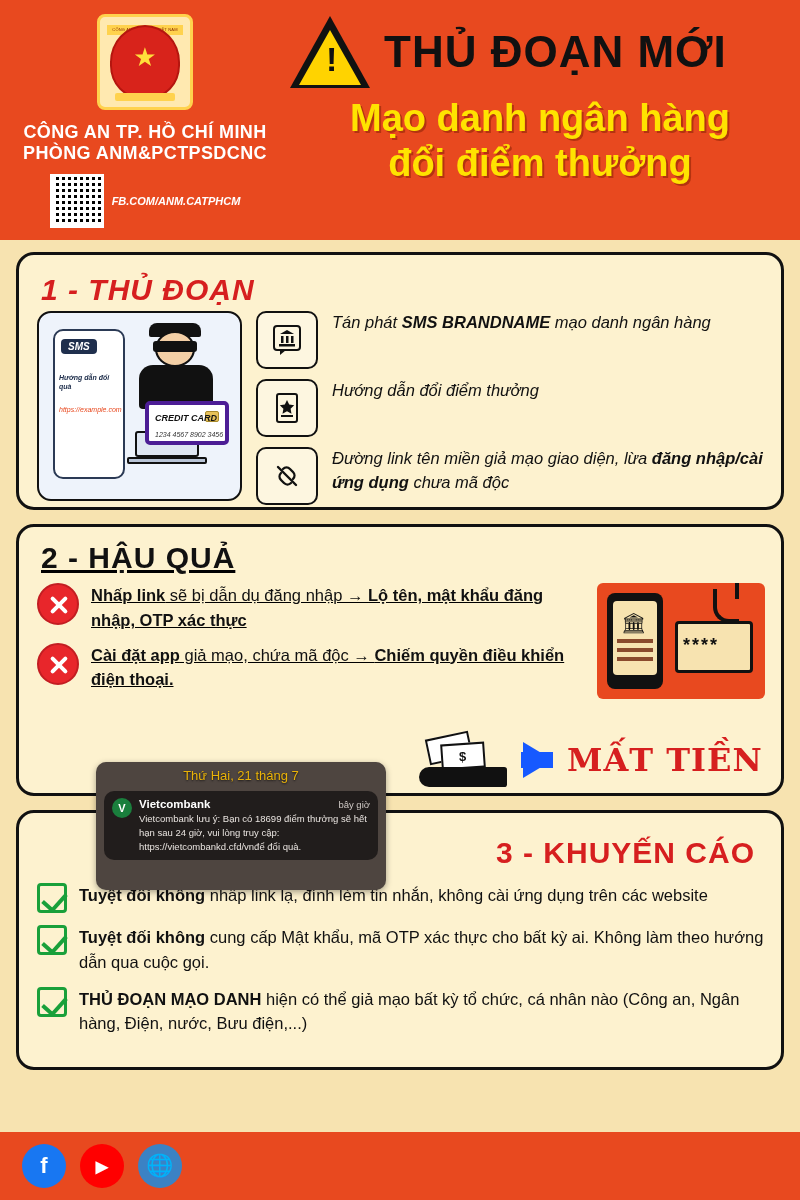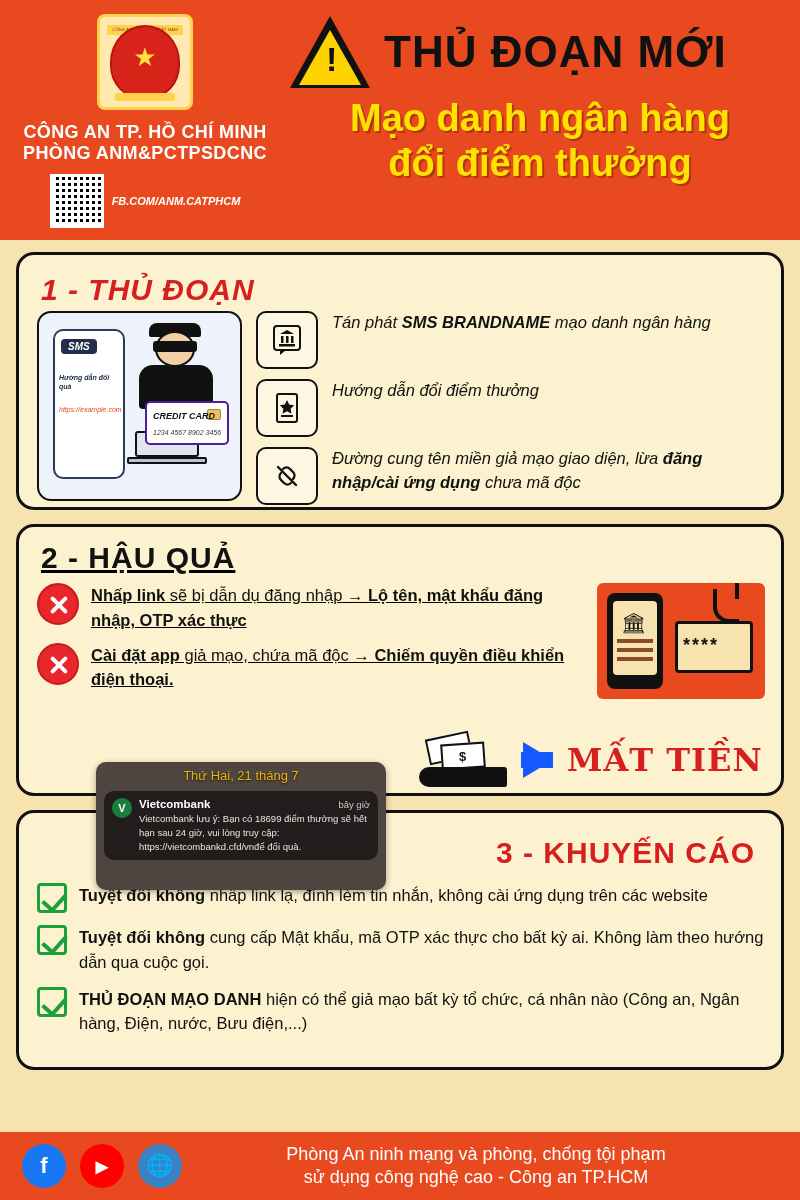--- a/index.html
+++ b/index.html
@@ -192,21 +192,21 @@
     width: 64px; height: 26px; background: #dfe6f2;
     border: 2px solid #111; border-radius: 3px;
   }
   .phone-illus .laptop-base {
     position: absolute; left: 88px; top: 144px;
     width: 80px; height: 7px; background: #b9c4d6; border: 2px solid #111; border-radius: 2px;
   }
   .phone-illus .card-cc {
     position: absolute; left: 106px; top: 88px;
     width: 84px; height: 44px; background: #fff;
-    border: 2px solid #4c1d95; border-radius: 5px;
+    border: 4px solid #4c1d95; border-radius: 5px;
   }
   .phone-illus .card-cc .cc-label {
     position: absolute; left: 6px; top: 8px; font-size: 9px; font-weight: bold; color:#111;
   }
   .phone-illus .card-cc .cc-num {
     position: absolute; left: 6px; top: 26px; font-size: 7px; color:#333;
   }
   .phone-illus .card-cc .cc-chip {
     position: absolute; right: 6px; top: 6px; width: 14px; height: 11px;
     background: #e7c15a; border: 1px solid #a98a2c; border-radius: 2px;
@@ -487,21 +487,21 @@
 
         <div class="s1-item">
           <div class="ico-box">
             <svg width="34" height="34" viewBox="0 0 34 34" aria-hidden="true">
               <path d="M13 10 a5 5 0 0 1 7 0 l3 3 a5 5 0 0 1 0 7" fill="none" stroke="#111" stroke-width="2.4" stroke-linecap="round"></path>
               <path d="M21 24 a5 5 0 0 1 -7 0 l-3 -3 a5 5 0 0 1 0 -7" fill="none" stroke="#111" stroke-width="2.4" stroke-linecap="round"></path>
               <path d="M8 8 L26 26" stroke="#111" stroke-width="2.4" stroke-linecap="round"></path>
             </svg>
           </div>
           <div class="s1-text">
-            <span>Đường cung tên miền giả mạo giao diện, lừa </span><b>đăng nhập/cài ứng dụng</b><span> chưa mã độc</span>
+            <span>Đường link tên miền giả mạo giao diện, lừa </span><b>đăng nhập/cài ứng dụng</b><span> chưa mã độc</span>
           </div>
         </div>
 
       </div>
     </div>
   </div>
 
   <div class="card s2">
     <div class="sec-head dark s2-title">2 - HẬU QUẢ</div>
 
@@ -596,17 +596,13 @@
     <div class="soc fb">
         <span>f</span>
       </div>
     <div class="soc yt">
         <span>▶</span>
       </div>
     <div class="soc web">
         <span>🌐</span>
       </div>
   </div>
-  <div class="footer-text">
-    <div>Phòng An ninh mạng và phòng, chống tội phạm</div>
-    <div>sử dụng công nghệ cao - Công an TP.HCM</div>
-  </div>
 </div>
 
 </body></html>

